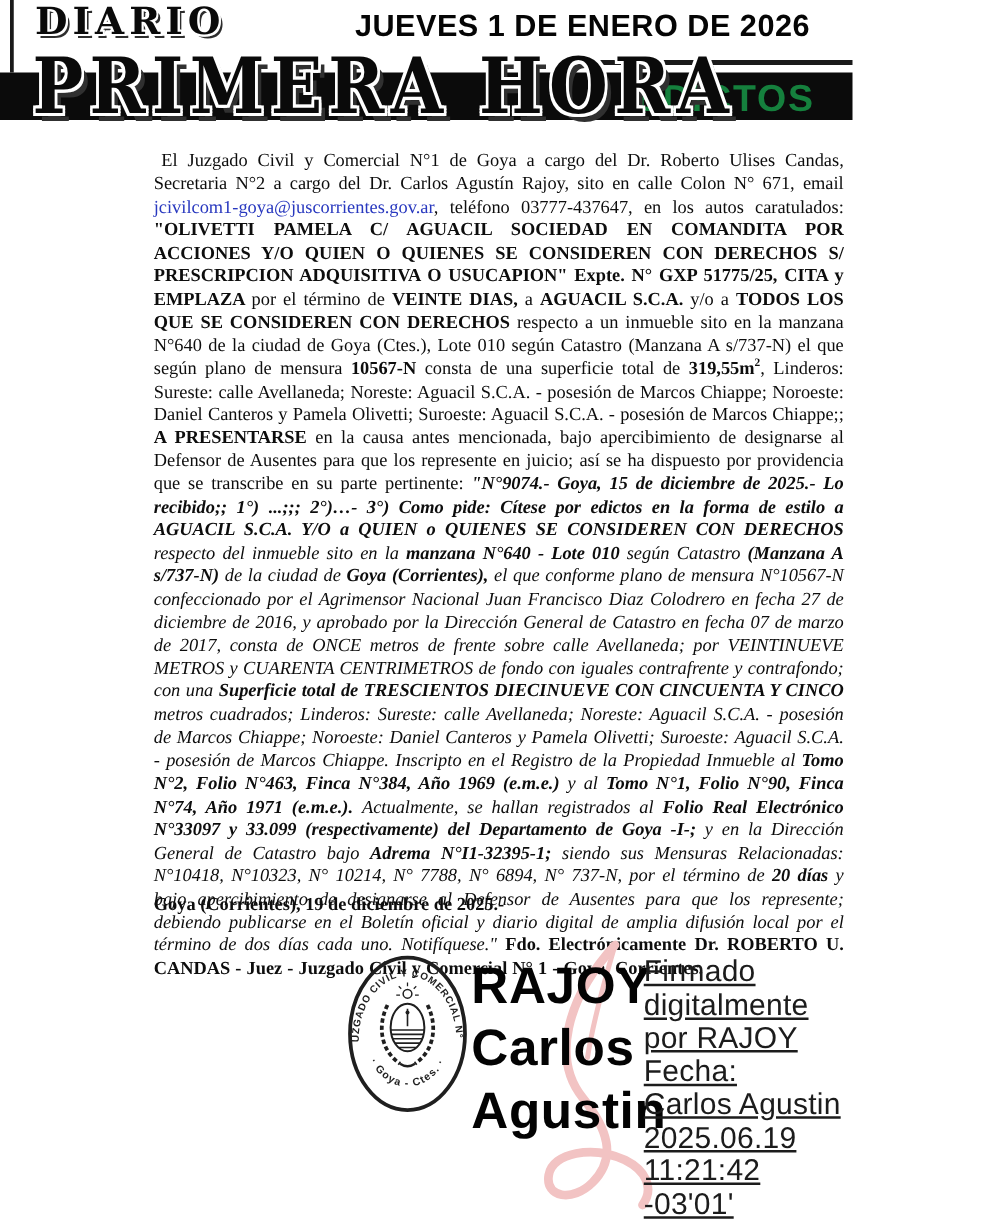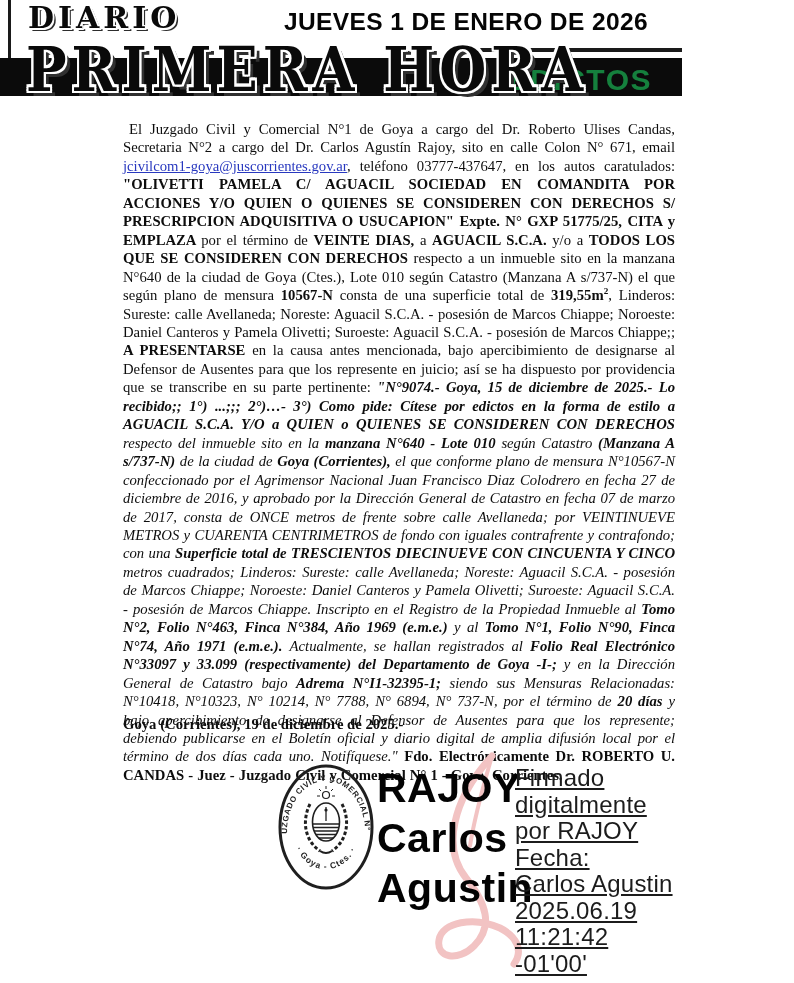--- a/index.html
+++ b/index.html
@@ -32,21 +32,21 @@
     font-family:"Liberation Sans",sans-serif;font-weight:bold;font-size:30px;color:#15803d;
     letter-spacing:1.5px;line-height:34px;}
 
   
   .legal-text{position:absolute;left:123px;top:120px;width:552px;
     font-size:14.7px;line-height:18.45px;text-align:justify;text-indent:6px;
     word-spacing:.4px;}
   .seg{white-space:pre-wrap;}
   .seg.b{font-weight:bold;}
   .seg.i{font-style:italic;}
-  .seg.link{color:var(--link,#2838bf);text-decoration:underline;cursor:pointer;}
+  .seg.link{color:var(--link,#2838bf);cursor:pointer;}
   sup.seg{font-size:.62em;line-height:0;vertical-align:super;}
   .closing-line{position:absolute;left:123px;top:715px;width:552px;
     font-size:14.7px;line-height:18.45px;text-align:left;font-weight:bold;}
 
   
   .seal{position:absolute;left:276px;top:762px;width:100px;height:130px;z-index:2;}
   .ribbon{position:absolute;left:412px;top:750px;width:135px;height:220px;z-index:1;}
   .sig-name{position:absolute;left:377px;top:763px;z-index:3;
     font-family:"Liberation Sans",sans-serif;font-weight:700;font-size:41px;
     line-height:50px;color:#030303;letter-spacing:.5px;}
@@ -124,16 +124,16 @@
       <div>Agustin</div>
     </div>
 
   <div class="sig-details">
       <div>Firmado</div>
       <div>digitalmente</div>
       <div>por RAJOY</div>
       <div>Fecha:</div>
       <div>Carlos Agustin</div>
       <div>2025.06.19</div>
-      <div>11:21:42 -01'00'</div>
+      <div>11:21:42 -03'01'</div>
     </div>
 
 </div>
 
 </body></html>

